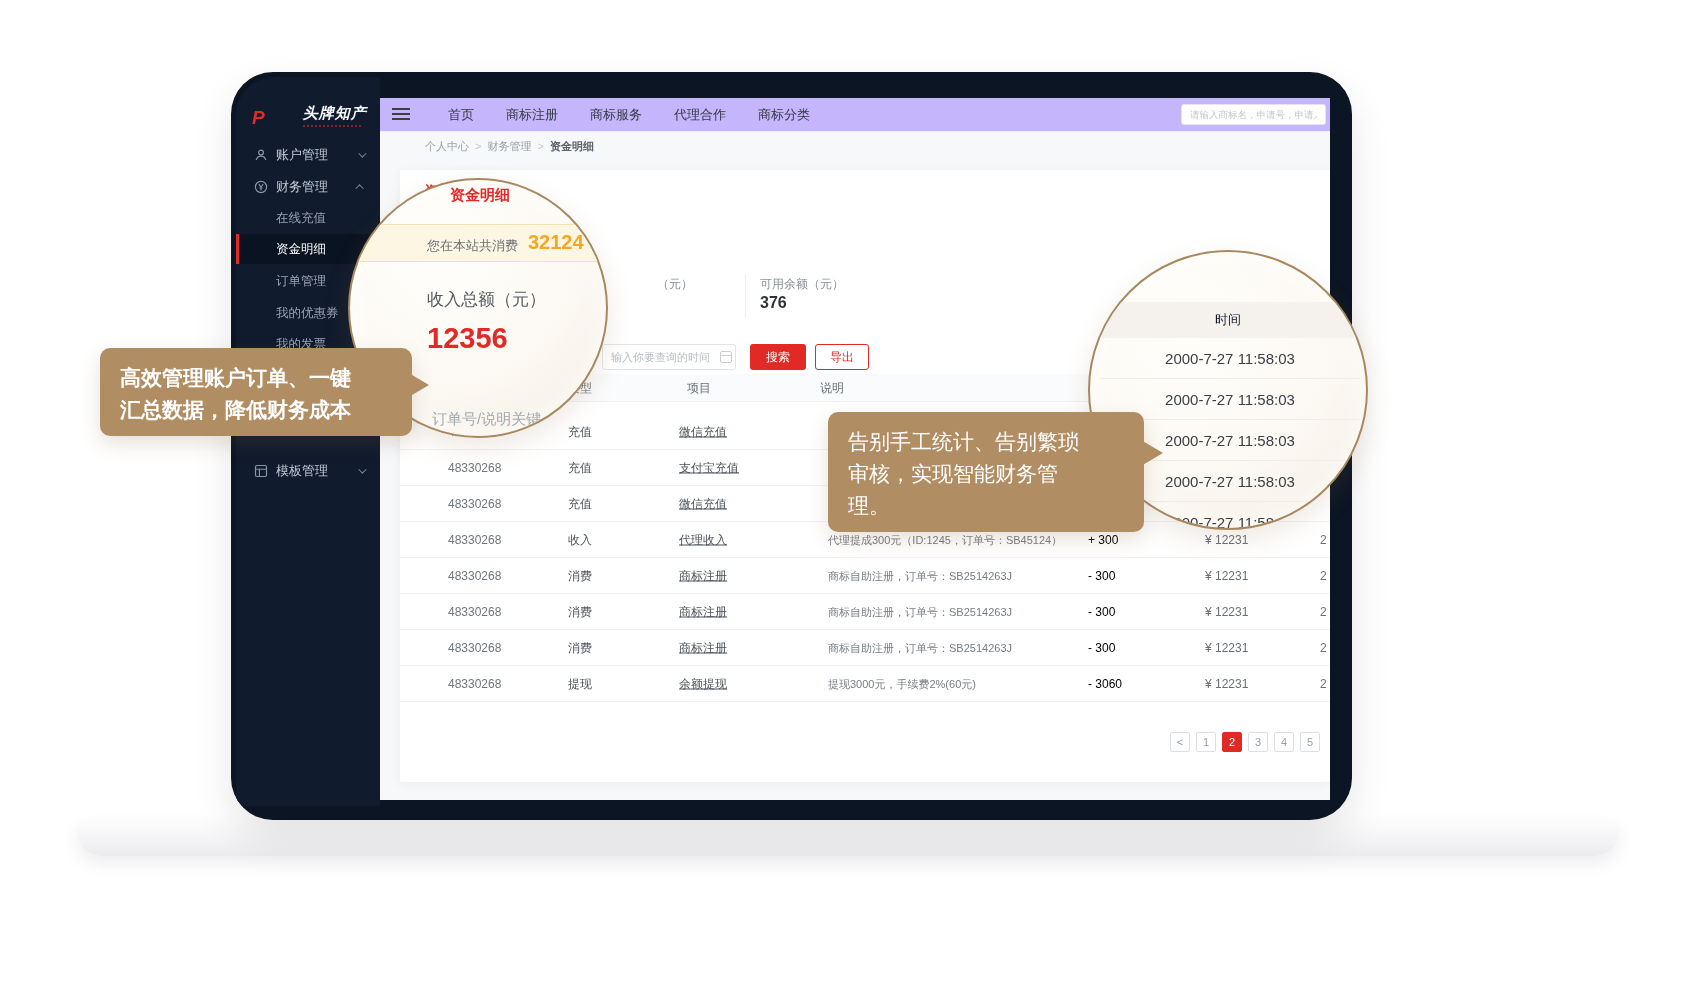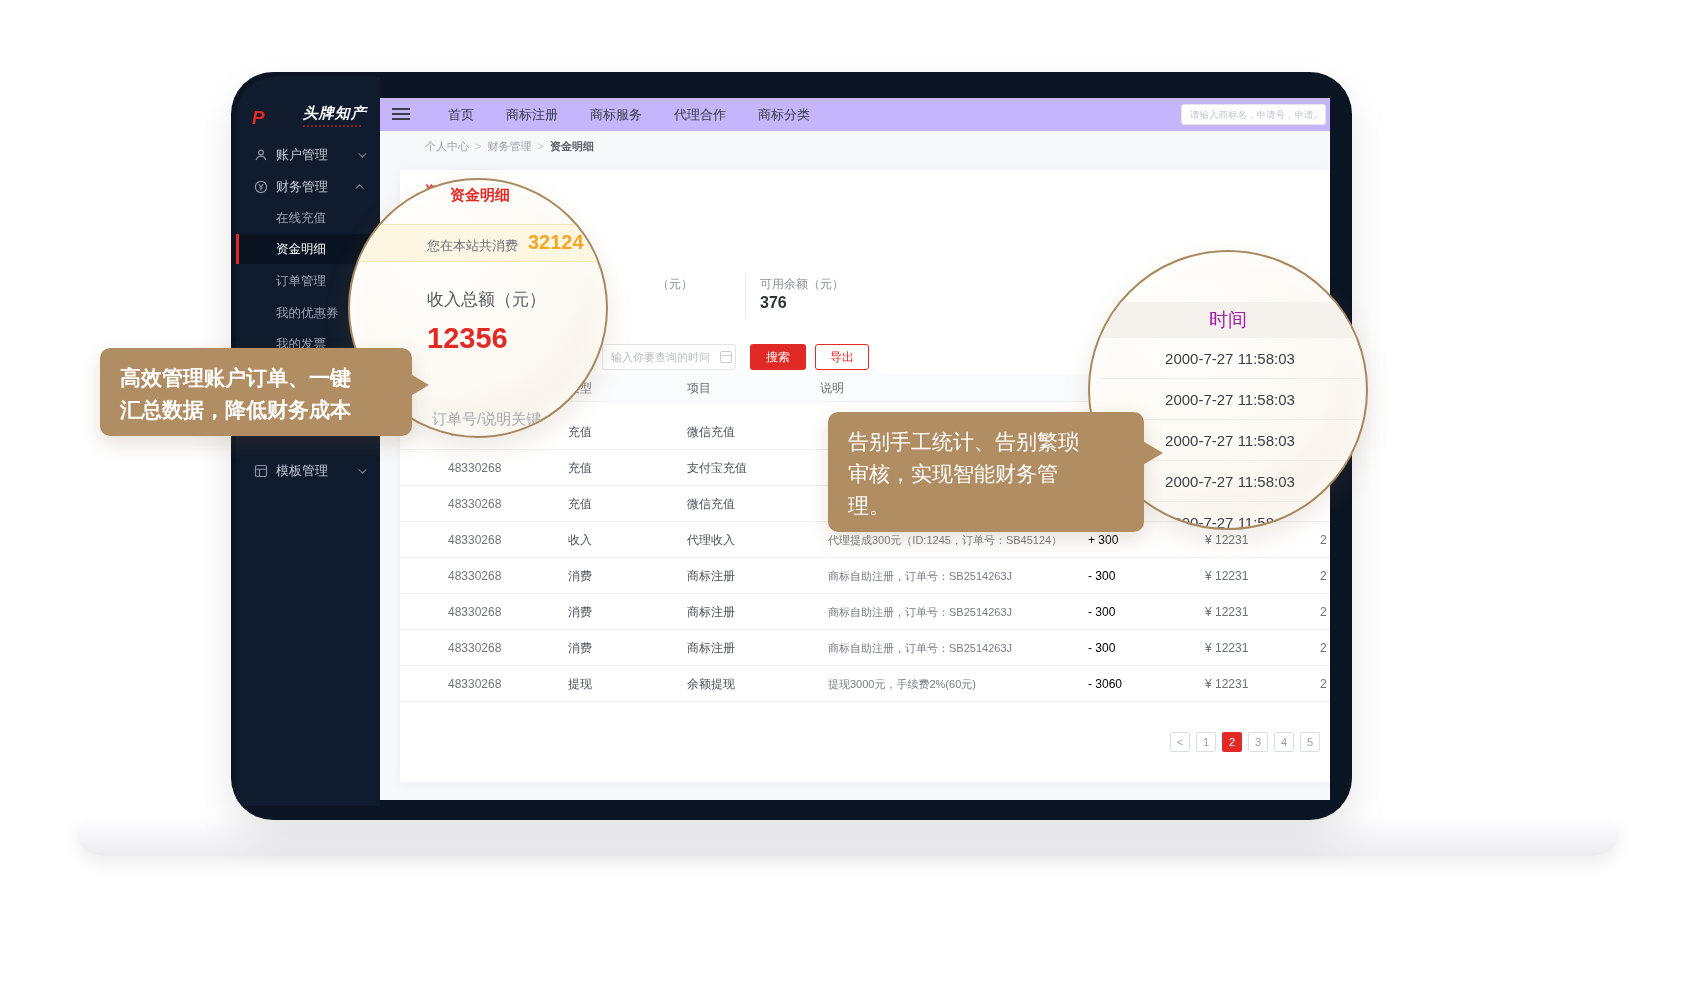--- a/index.html
+++ b/index.html
@@ -73,21 +73,21 @@
     font-size:12px; border:1px solid #e12a26; border-radius:3px; cursor:pointer; }
 
   
   .thead { position:absolute; left:0; top:204px; width:930px; height:28px; background:#fafbfc;
     border-bottom:1px solid #f0f1f3; font-size:12px; color:#6b6f76; }
   .thead span, .trow span { position:absolute; top:50%; transform:translateY(-50%); white-space:nowrap; }
   .caret { font-size:9px; color:#b6bac2; margin-left:3px; }
   .trow { position:absolute; left:0; width:930px; height:36px; border-bottom:1px solid #f1f2f4; font-size:12px; color:#4d525a; }
   .c-order { left:48px; color:#70757d; }
   .c-type { left:168px; }
-  .c-proj { left:287px; }
+  .c-proj { left:279px;text-decoration:underline; }
   .c-desc { left:428px; font-size:11px; color:#777c84; }
   .c-amt { left:688px; color:#000000; }
   .c-bal { left:805px; color:#6a6f76; }
   .c-time { left:920px; width:10px; overflow:hidden; color:#6a6f76; }
   .h-type { left:168px; } .h-proj { left:287px; } .h-desc { left:420px; }
 
   
   .pager { position:absolute; left:770px; top:562px; display:flex; gap:6px; }
   .pg { width:20px; height:20px; border:1px solid #dcdfe3; border-radius:2px; background:#fff; color:#9aa0a8;
     font-size:11px; display:flex; align-items:center; justify-content:center; cursor:pointer; }
@@ -110,21 +110,21 @@
   .circ-right { left:1088px; top:250px; width:280px; height:280px; }
   .mz-tab { position:absolute; left:100px; top:6px; font-size:15px; font-weight:bold; color:#e12a26; }
   .mz-band { position:absolute; left:0; top:44px; width:100%; height:38px; background:#fdf6e2;
     border-top:1px solid #f3e3b2; border-bottom:1px solid #f3e3b2; }
   .mz-band .pfx { position:absolute; left:77px; top:12px; font-size:13px; color:#6b6f76; white-space:nowrap; }
   .mz-band .big { position:absolute; left:178px; top:6px; font-size:20px; font-weight:bold; color:#f6a623; }
   .mz-income-label { position:absolute; left:77px; top:108px; font-size:17px; color:#555a61; white-space:nowrap; }
   .mz-income-value { position:absolute; left:77px; top:142px; font-size:29px; font-weight:bold; color:#e12a26; }
   .mz-keyword { position:absolute; left:82px; top:230px; font-size:15px; color:#a3a8af; white-space:nowrap; }
   .mz-time-head { position:absolute; left:0; top:50px; width:100%; height:36px; background:#f5f2ee;
-    display:flex; align-items:center; justify-content:center; font-size:19px; color:#a21caf; }
+    display:flex; align-items:center; justify-content:center; font-size:13px; color:#0f172a; }
   .mz-time-row { position:absolute; left:10px; width:260px; height:41px; line-height:41px; text-align:center;
     font-size:15px; color:#3c4046; border-bottom:1px solid #efede9; white-space:nowrap; }
 </style>
 </head>
 <body>
 
 <div class="stage">
 
   <div class="laptop-base"></div>
 

